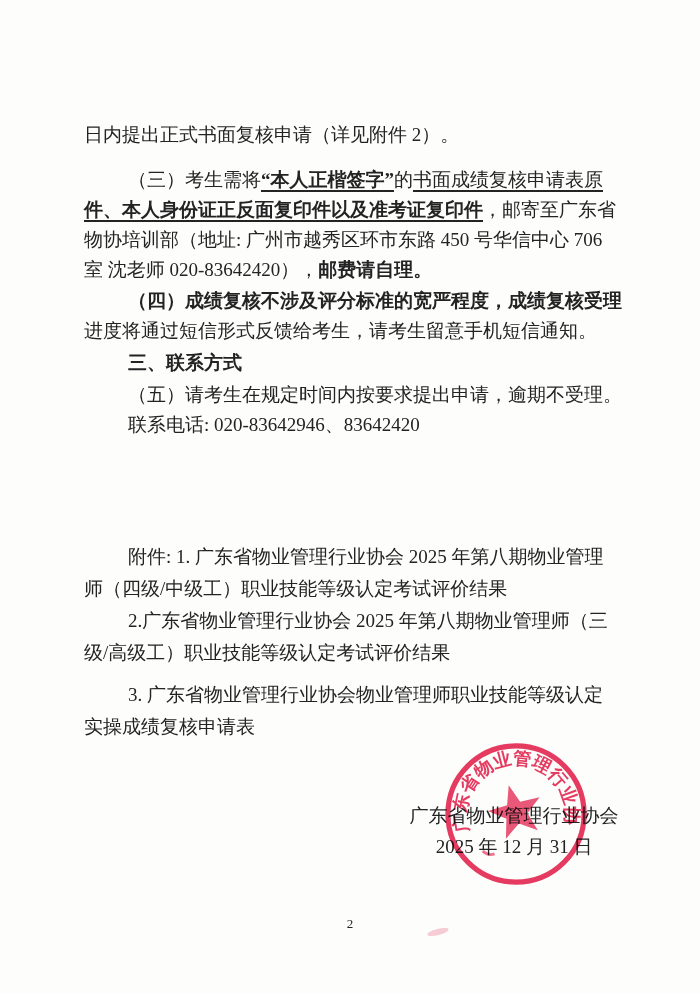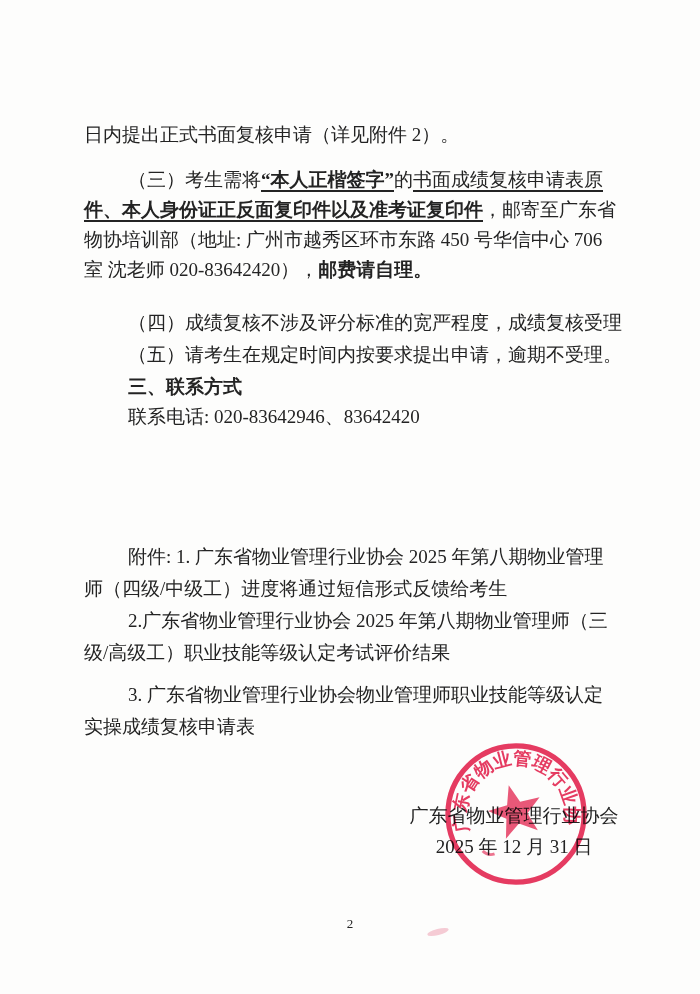--- a/index.html
+++ b/index.html
@@ -37,29 +37,30 @@
 <body>
 
 <div class="page">
 
   <div class="text-block" id="body-lines">
       <div class="line"><span>日内提出正式书面复核申请（详见附件 2）。</span></div>
       <div class="line indent" style="margin-top: 15px;"><span>（三）考生需将</span><span class="seg-bold seg-underline">“本人正楷签字”</span><span>的</span><span class="seg-underline">书面成绩复核申请表原</span></div>
       <div class="line"><span class="seg-bold seg-underline">件、本人身份证正反面复印件以及准考证复印件</span><span>，邮寄至广东省</span></div>
       <div class="line"><span>物协培训部（地址: 广州市越秀区环市东路 450 号华信中心 706</span></div>
       <div class="line"><span>室 沈老师 020-83642420），</span><span class="seg-bold">邮费请自理。</span></div>
-      <div class="line indent" style="margin-top: 23px;"><span>（四）成绩复核不涉及评分标准的宽严程度，成绩复核受理</span></div>
+      <div class="line indent" style="margin-top: 1px; font-weight: bold;"><span>（四）成绩复核不涉及评分标准的宽严程度，成绩复核受理</span></div>
+      <div class="line"><span>进度将通过短信形式反馈给考生，请考生留意手机短信通知。</span></div>
+      <div class="line indent" style="margin-top: 2px;"><span class="seg-bold">三、联系方式</span></div>
       <div class="line indent" style="margin-top: 2px;"><span>（五）请考生在规定时间内按要求提出申请，逾期不受理。</span></div>
-      <div class="line indent" style="margin-top: 2px;"><span class="seg-bold">三、联系方式</span></div>
       <div class="line indent"><span>联系电话: 020-83642946、83642420</span></div>
     </div>
 
   <div class="text-block" id="attachment-lines">
       <div class="line indent"><span>附件: 1. 广东省物业管理行业协会 2025 年第八期物业管理</span></div>
-      <div class="line"><span>师（四级/中级工）进度将通过短信形式反馈给考生</span></div>
+      <div class="line"><span>师（四级/中级工）职业技能等级认定考试评价结果</span></div>
       <div class="line indent"><span>2.广东省物业管理行业协会 2025 年第八期物业管理师（三</span></div>
       <div class="line"><span>级/高级工）职业技能等级认定考试评价结果</span></div>
       <div class="line indent" style="margin-top: 10px;"><span>3. 广东省物业管理行业协会物业管理师职业技能等级认定</span></div>
       <div class="line"><span>实操成绩复核申请表</span></div>
     </div>
 
   <div class="signature">
     <div>广东省物业管理行业协会</div>
     <div>2025 年 12 月 31 日</div>
   </div>

